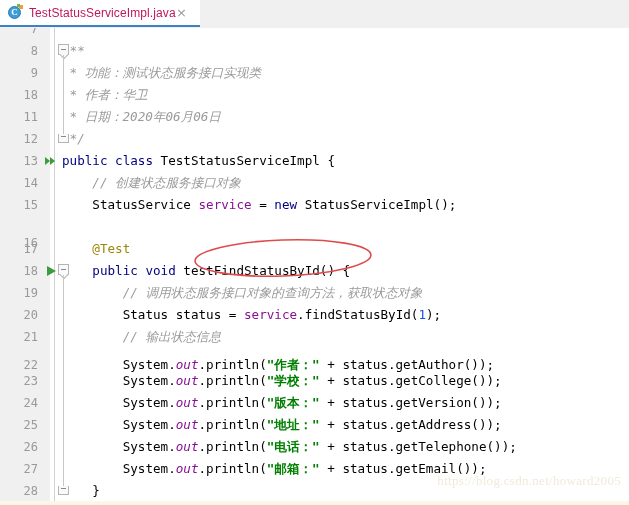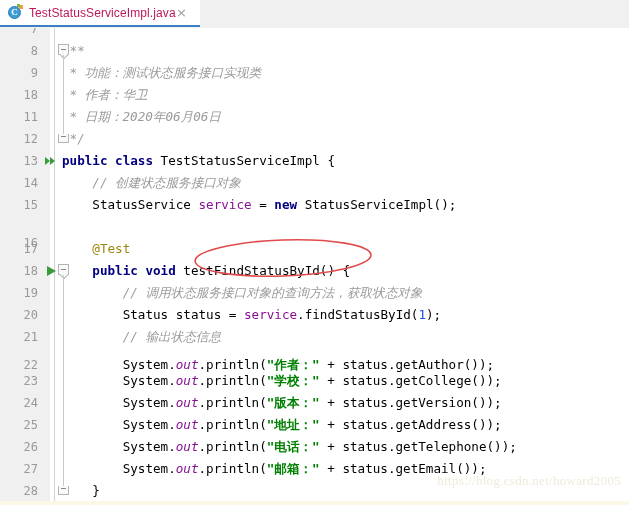--- a/index.html
+++ b/index.html
@@ -28,21 +28,21 @@
   .gutter-sep{position:absolute;left:54px;top:0;width:1px;height:473px;background:#d0d0d0;}
   .code-area{position:absolute;left:0;top:0;width:629px;height:473px;}
 
   .row{position:absolute;left:0;width:629px;height:22px;}
   .lineno{position:absolute;left:0;top:0;width:38px;height:22px;line-height:22px;text-align:right;
     font-family:"DejaVu Sans Mono","Liberation Mono",monospace;font-size:12px;color:#999999;}
   .code{position:absolute;left:62px;top:0;height:22px;line-height:22px;white-space:pre;
     font-family:"DejaVu Sans Mono","Liberation Mono",monospace;font-size:12.6px;color:#000000;}
 
   
-  .kw{color:#000080;font-weight:bold;}
+  .kw{color:#000080;font-weight:normal;}
   .cmt{color:#9a9a9a;font-style:italic;}
   .str{color:#008000;font-weight:bold;}
   .fld{color:#871094;}
   .fldi{color:#871094;font-style:italic;}
   .ann{color:#9e880d;}
   .num{color:#1750eb;}
   .plain{color:#000000;}
 
   
   .runicon{position:absolute;width:12px;height:14px;top:4px;left:44px;}

